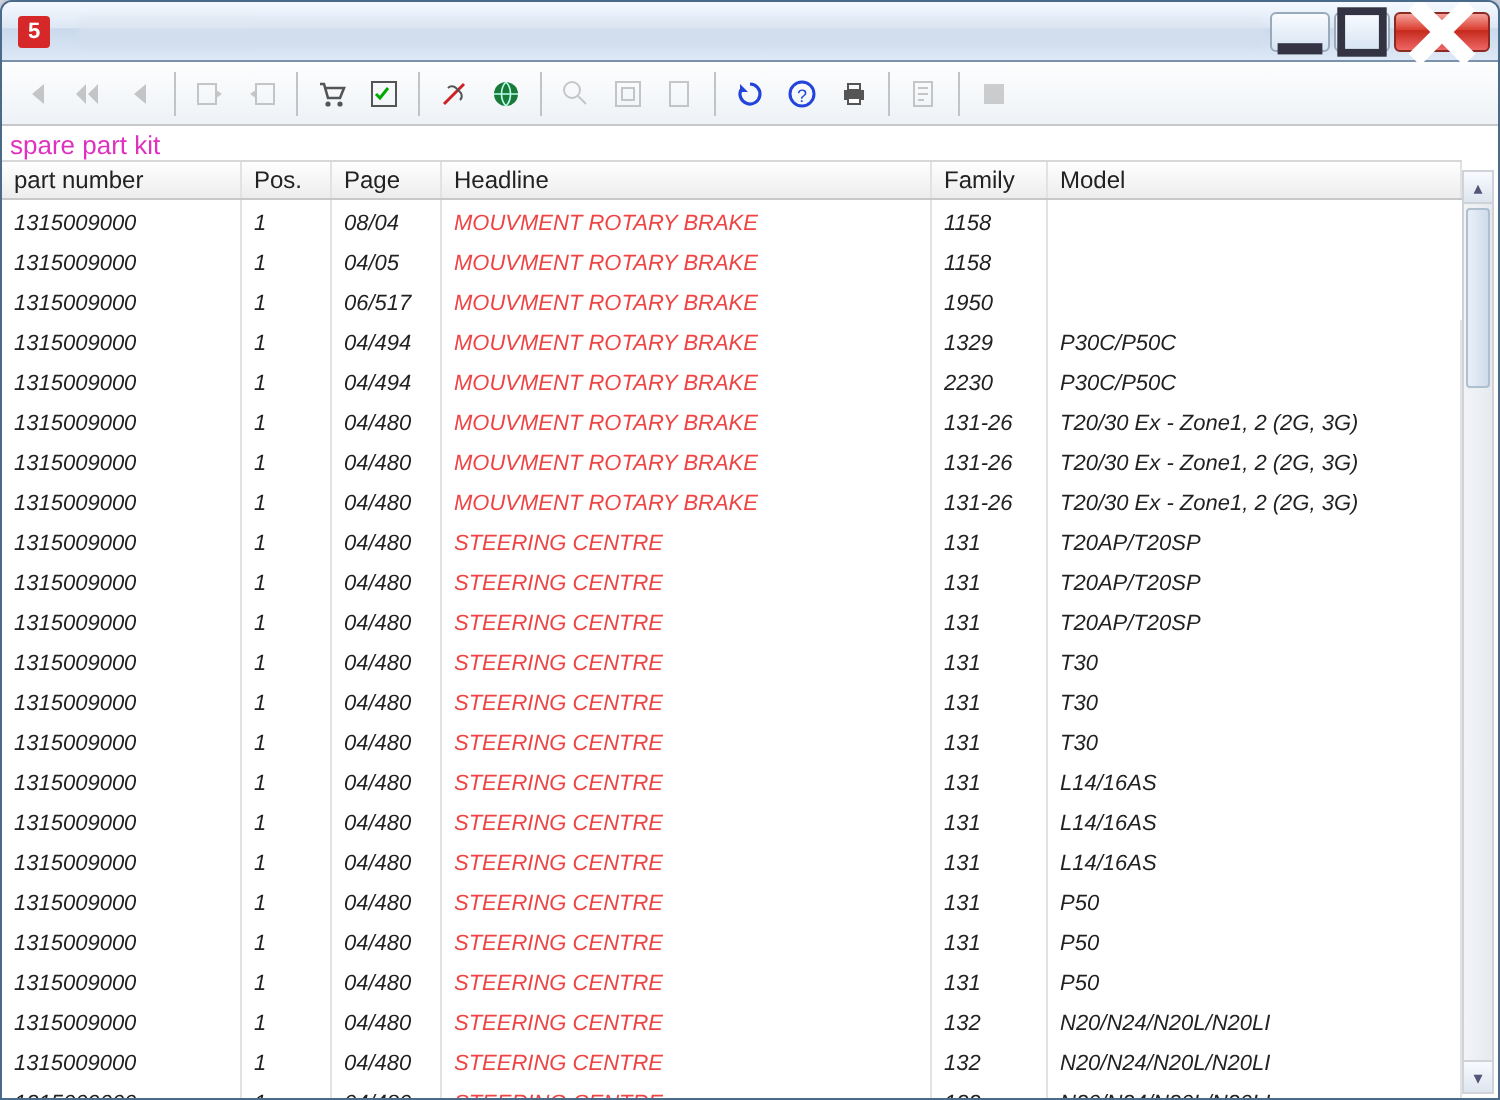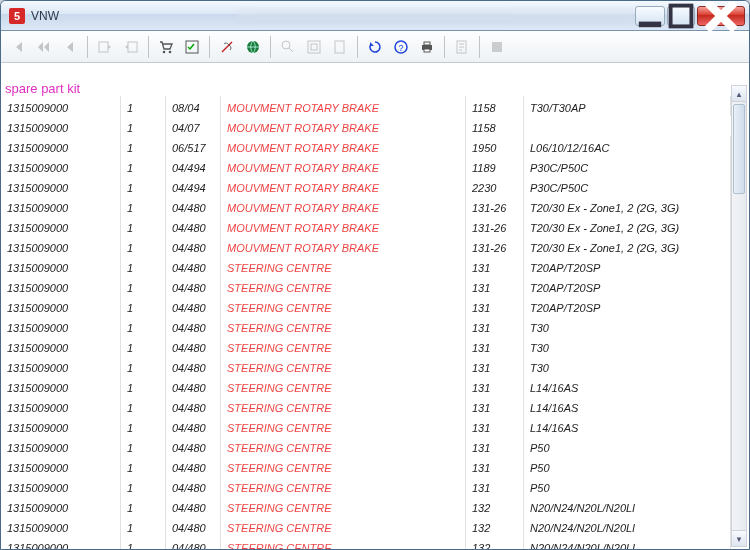--- a/index.html
+++ b/index.html
@@ -81,21 +81,21 @@
   .tsep { width:1px;height:22px;background:#c0c4c8;margin:0 2px; }
   .tbtn svg { width:16px;height:16px; }
   .content {
     position:relative;
     height: calc(550px - 30px - 32px - 2px);
     background:#fff;
   }
   .breadcrumb {
     color: #e030c0;
     font-size: 13px;
-    padding: 18px 4px 0 4px;
+    padding: 2px 4px 0 4px;
     text-decoration: none;
     display:block;
   }
   .grid { width: calc(100% - 18px); }
   .ghead {
     background: linear-gradient(#fefefe,#ededed);
     border-top:1px solid #d6d8da;
     border-bottom:1px solid #c6c8ca;
     display:flex;
     font-size:12px;
@@ -147,21 +147,20 @@
     border:1px solid #aebfcd;
     border-radius:2px;
   }
 </style>
 </head>
 <body>
 
 <div class="window">
   <div class="titlebar">
     <div class="app-icon">5</div>
-    <span class="title">VNW</span>
     <div class="title-blur"></div>
     <div class="winbtns">
       <div class="winbtn">
           <svg viewBox="0 0 10 10">
             <rect x="1" y="7" width="8" height="2" fill="#334"></rect>
           </svg>
         </div>
       <div class="winbtn max">
           <svg viewBox="0 0 10 10">
             <rect x="1" y="1" width="8" height="8" fill="none" stroke="#334" stroke-width="1.5"></rect>
@@ -280,50 +279,56 @@
     <div class="tbtn disabled">
         <svg viewBox="0 0 16 16">
           <rect x="3" y="3" width="10" height="10" fill="#999"></rect>
         </svg>
       </div>
   </div>
 
   <div class="content">
     <a class="breadcrumb">spare part kit</a>
     <div class="grid">
+      <div class="ghead">
+        <div class="gc c-pn">part number</div>
+        <div class="gc c-pos">Pos.</div>
+        <div class="gc c-pg">Page</div>
+        <div class="gc c-hl">Headline</div>
+        <div class="gc c-fam">Family</div>
+        <div class="gc c-mod">Model</div>
+      </div>
       <div class="gbody" id="gbody">
           <div class="grow">
             <div class="gc c-pn">1315009000</div>
             <div class="gc c-pos">1</div>
             <div class="gc c-pg">08/04</div>
             <div class="gc c-hl">MOUVMENT ROTARY BRAKE</div>
             <div class="gc c-fam">1158</div>
-            <div class="gc c-mod">T30/T30AP</div>
-          </div>
-          <div class="grow">
-            <div class="gc c-pn">1315009000</div>
-            <div class="gc c-pos">1</div>
-            <div class="gc c-pg">04/07</div>
+          </div>
+          <div class="grow">
+            <div class="gc c-pn">1315009000</div>
+            <div class="gc c-pos">1</div>
+            <div class="gc c-pg">04/05</div>
             <div class="gc c-hl">MOUVMENT ROTARY BRAKE</div>
             <div class="gc c-fam">1158</div>
           </div>
           <div class="grow">
             <div class="gc c-pn">1315009000</div>
             <div class="gc c-pos">1</div>
             <div class="gc c-pg">06/517</div>
             <div class="gc c-hl">MOUVMENT ROTARY BRAKE</div>
             <div class="gc c-fam">1950</div>
-            <div class="gc c-mod">L06/10/12/16AC</div>
           </div>
           <div class="grow">
             <div class="gc c-pn">1315009000</div>
             <div class="gc c-pos">1</div>
             <div class="gc c-pg">04/494</div>
             <div class="gc c-hl">MOUVMENT ROTARY BRAKE</div>
-            <div class="gc c-fam">1189</div>
+            <div class="gc c-fam">1329</div>
             <div class="gc c-mod">P30C/P50C</div>
           </div>
           <div class="grow">
             <div class="gc c-pn">1315009000</div>
             <div class="gc c-pos">1</div>
             <div class="gc c-pg">04/494</div>
             <div class="gc c-hl">MOUVMENT ROTARY BRAKE</div>
             <div class="gc c-fam">2230</div>
             <div class="gc c-mod">P30C/P50C</div>
           </div>

